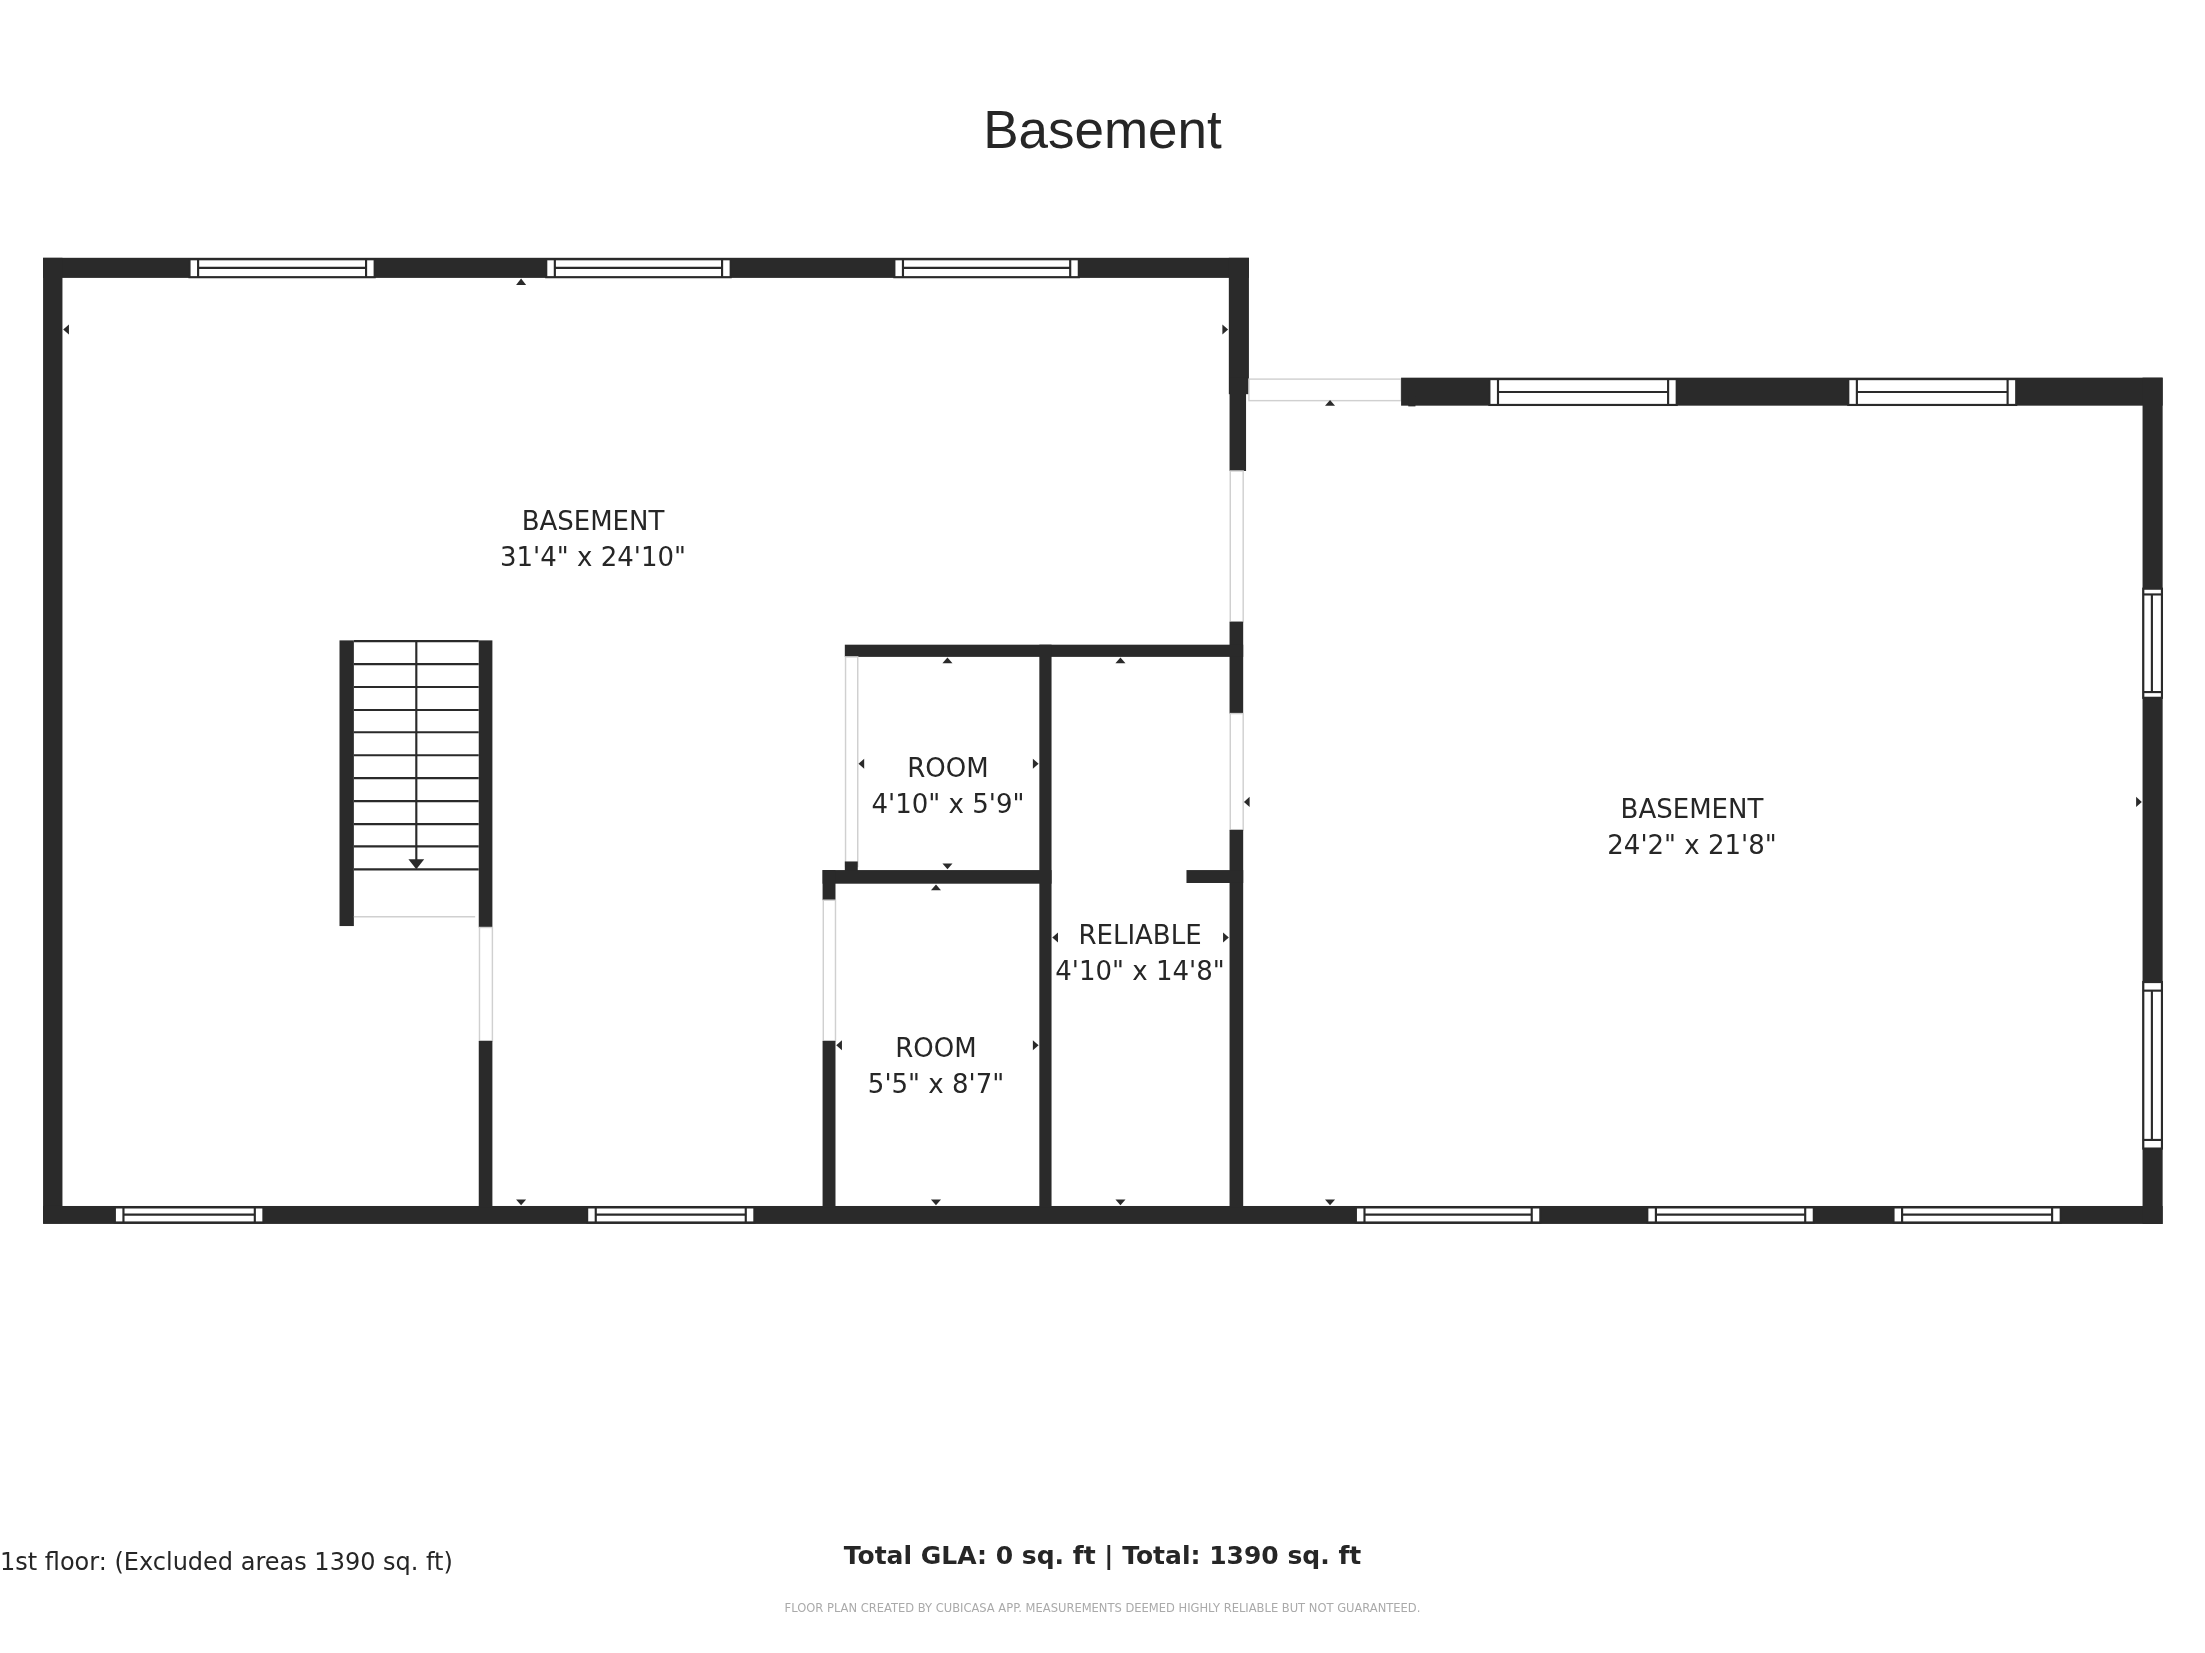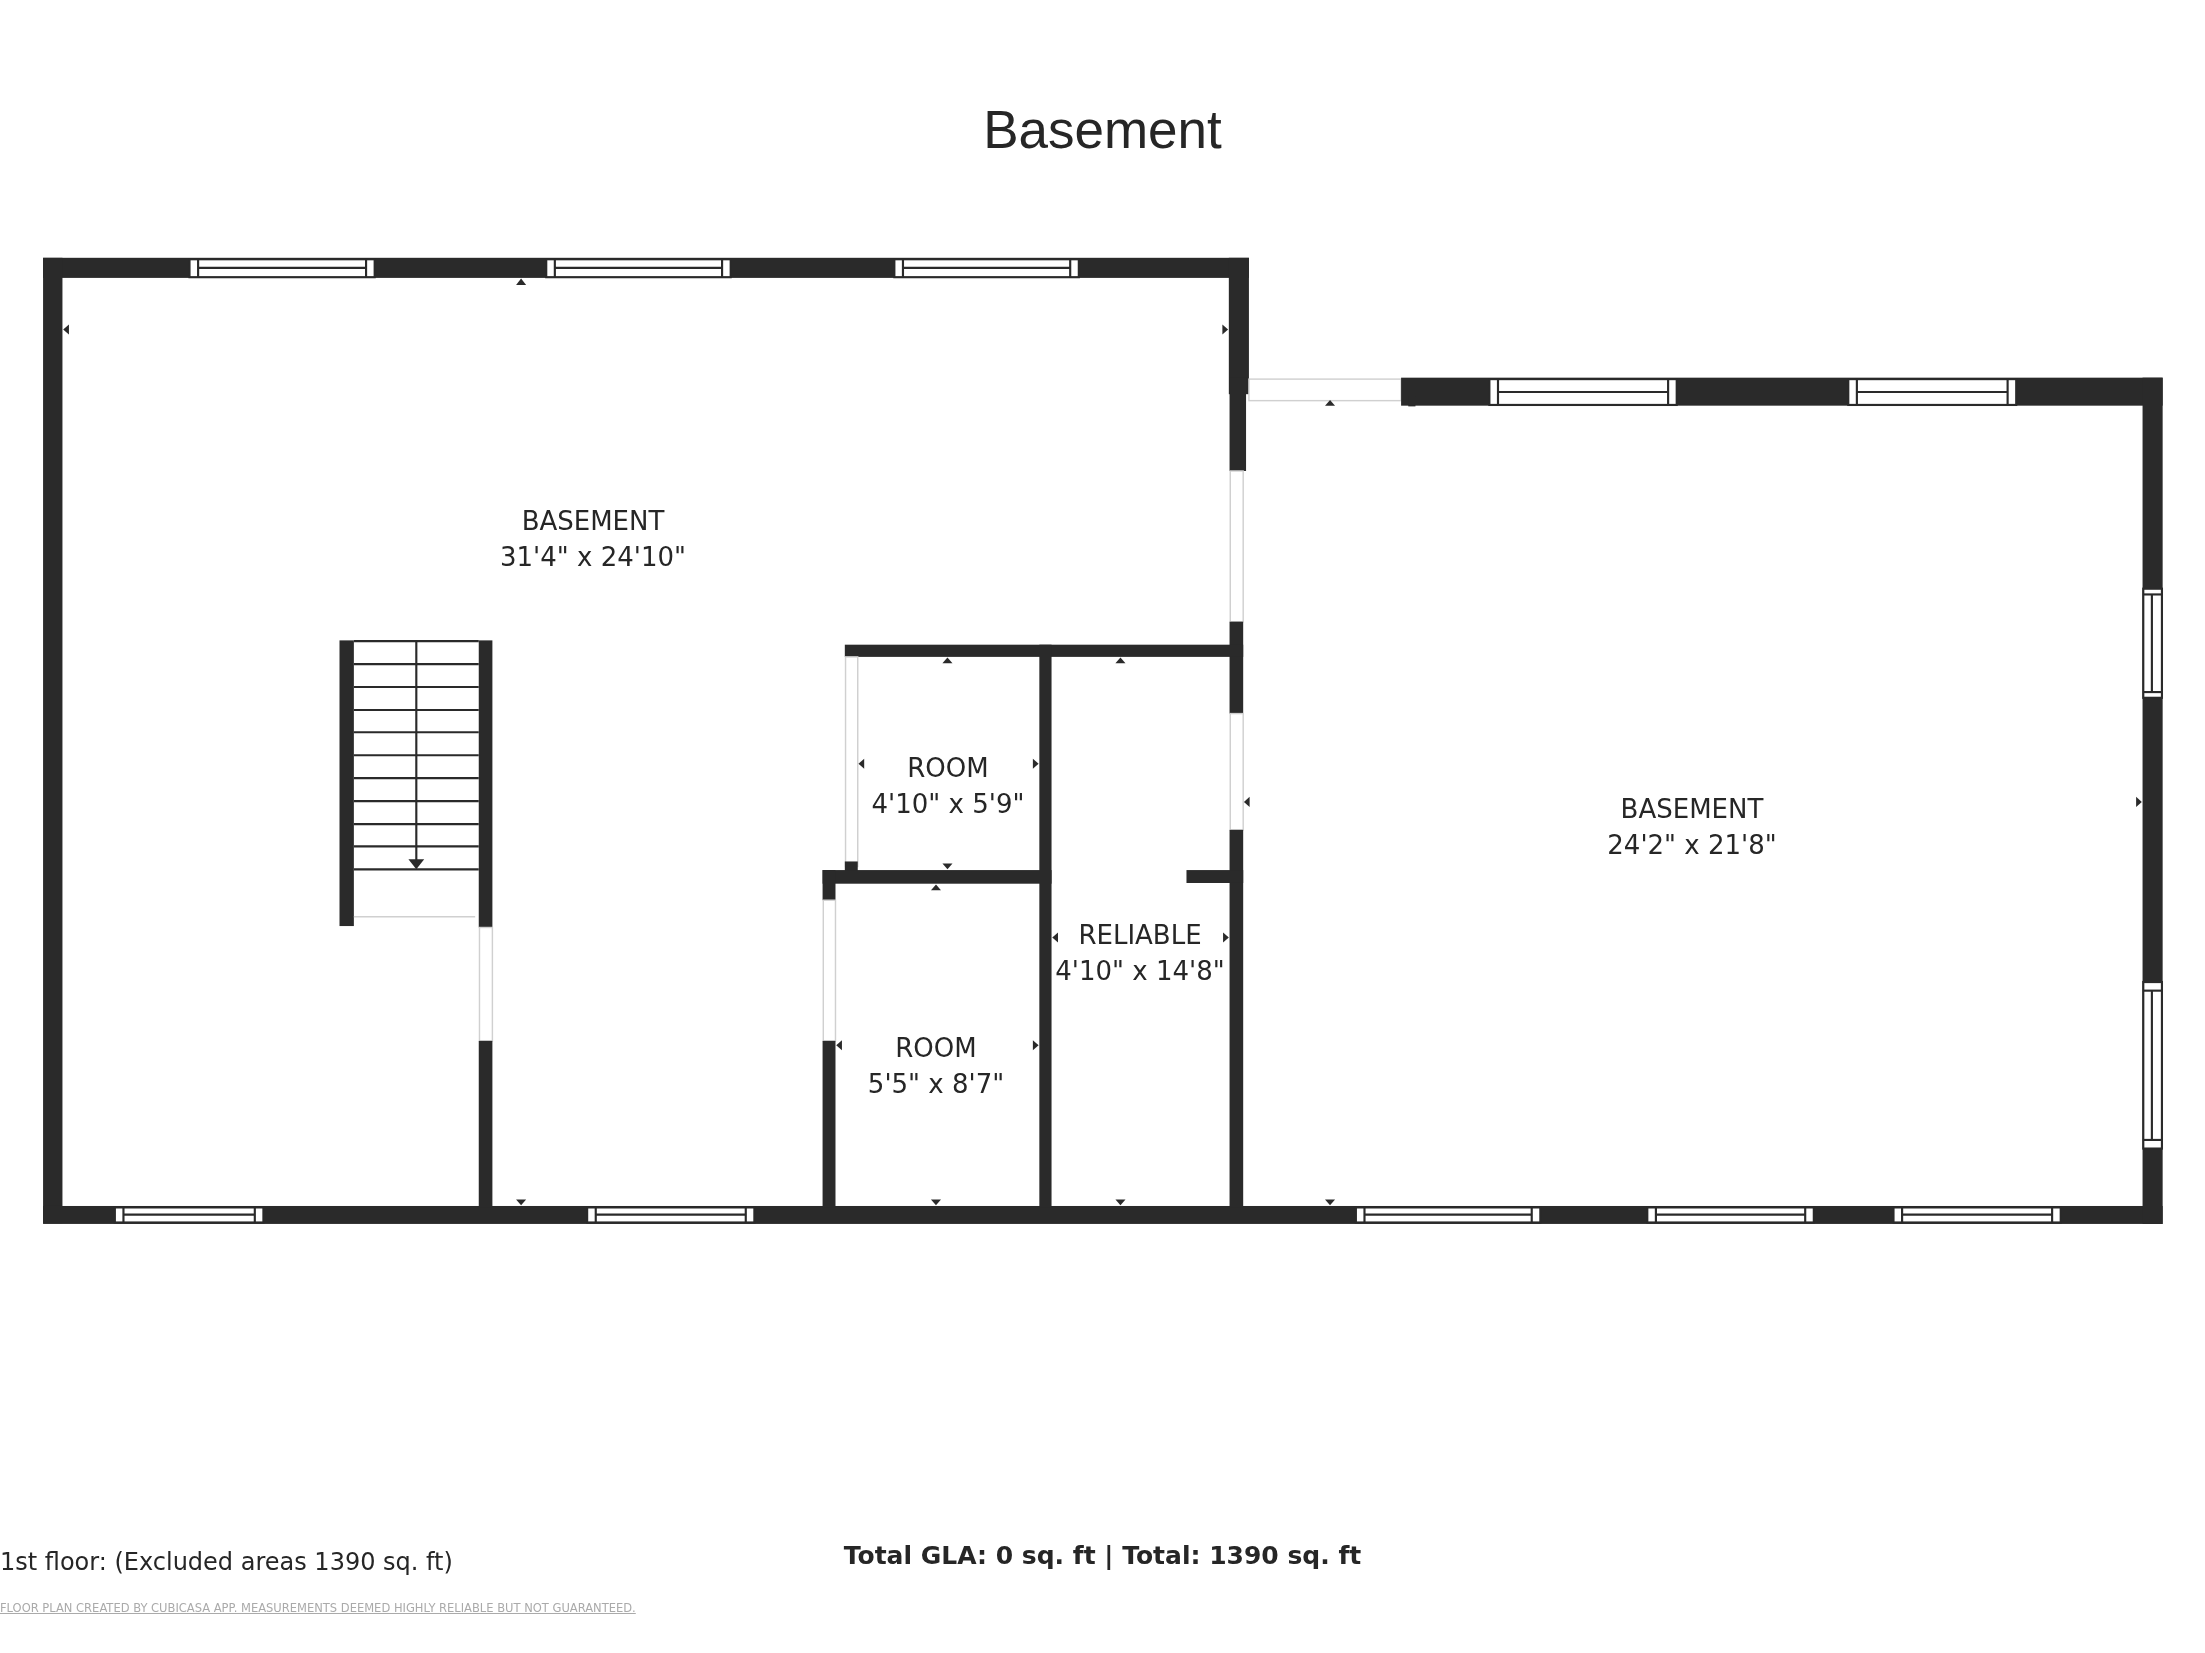--- a/index.html
+++ b/index.html
@@ -3,21 +3,21 @@
 <meta charset="utf-8">
 <style>
   html, body { margin: 0; padding: 0; background: #ffffff; }
   body { width: 2205px; height: 1654px; position: relative; overflow: hidden; font-family: "Liberation Sans", sans-serif; }
   #plan { position: absolute; left: 0; top: 0; width: 2205px; height: 1654px; }
   .floor-title { position: absolute; left: 0; width: 2205px; top: 99px; text-align: center; font-family: "Liberation Sans", sans-serif; font-size: 53px; color: #262626; }
   .room-label { position: absolute; text-align: center; font-family: "DejaVu Sans", sans-serif; color: #262626; font-size: 26px; line-height: 36px; transform: translateX(-50%); white-space: nowrap; }
   .room-label .name, .room-label .dims { display: block; }
   .footer-summary { position: absolute; left: 0; width: 2205px; top: 1513px; text-align: center; font-family: "DejaVu Sans", sans-serif; font-weight: bold; font-size: 25px; color: #262626; margin-top: 28px; }
   .footer-detail { position: absolute; left: 0; width: 2205px; top: 1548px; text-align: left; font-family: "DejaVu Sans", sans-serif; font-size: 24px; color: #262626; }
-  .footer-disclaimer { position: absolute; left: 0; width: 2205px; top: 1601px; text-align: left; font-family: "DejaVu Sans", sans-serif; font-size: 11.5px; color: #aaaaaa; text-decoration: underline; }
+  .footer-disclaimer { position: absolute; left: 0; width: 2205px; top: 1601px; text-align: center; font-family: "DejaVu Sans", sans-serif; font-size: 11.5px; color: #aaaaaa; }
   .wall { fill: #2a2a2a; }
   .win-frame { fill: #ffffff; stroke: #2a2a2a; stroke-width: 3; }
   .win-line { stroke: #2a2a2a; stroke-width: 3; }
   .opening { fill: #ffffff; stroke: #d0d0d0; stroke-width: 2; }
   .stair-line { stroke: #2a2a2a; stroke-width: 3; }
   .marker { fill: #2a2a2a; }
 </style>
 </head>
 <body>
 

